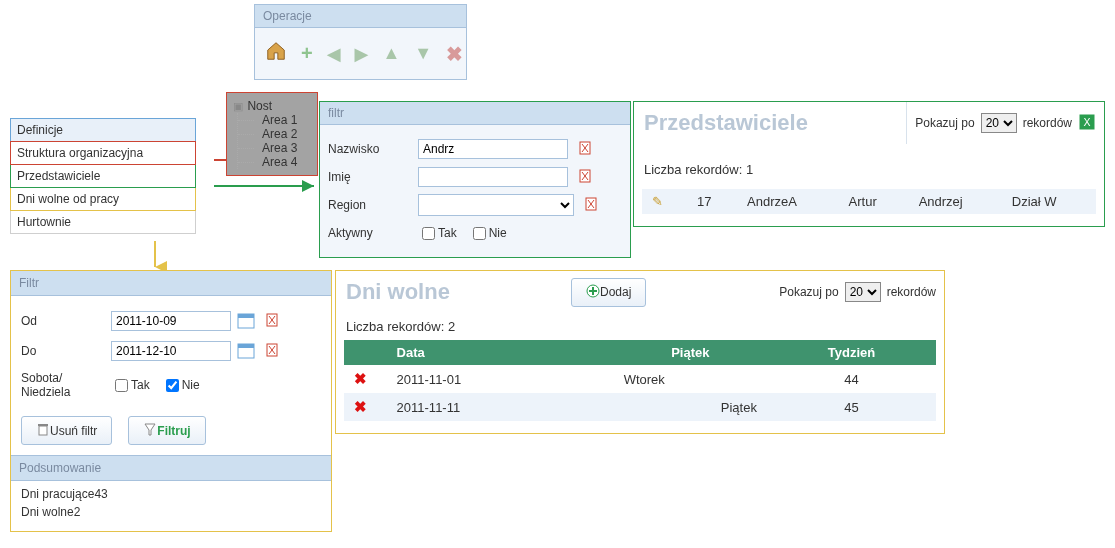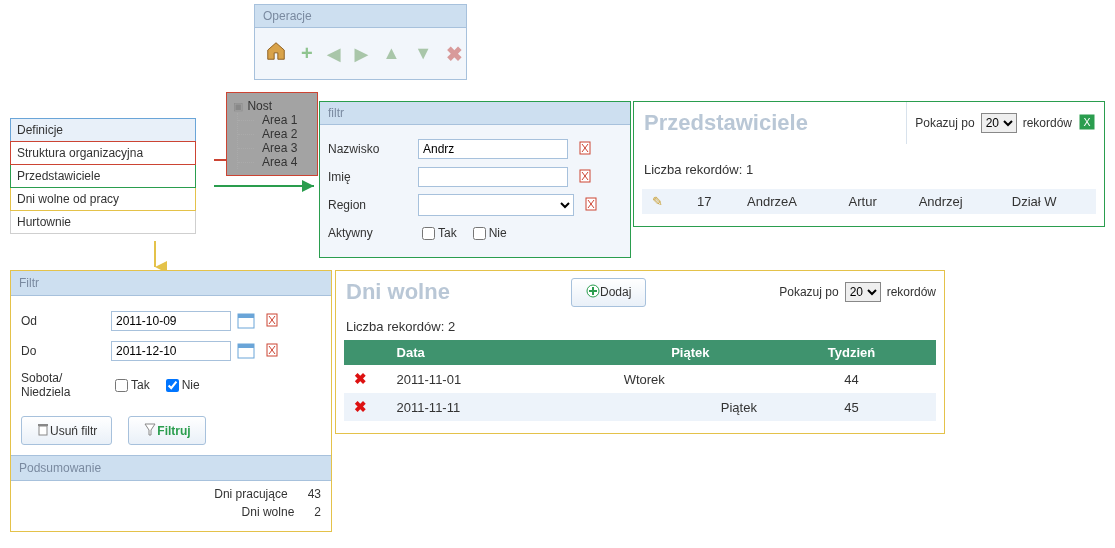--- a/index.html
+++ b/index.html
@@ -83,21 +83,21 @@
   .yfilt { position:absolute; left:10px; top:270px; width:322px; border:1px solid #e4c24a; }
   .yfilt .section-hdr { background:#cddff0; color:#7a8aa0; padding:5px 8px; border-bottom:1px solid #a7c1dc;}
   .yfilt .section-body { background:#fff; padding:10px;}
   .yrow { display:flex; align-items:center; height:30px;}
   .yrow label { width:90px;}
   .yrow input[type=text]{ width:120px; border:1px solid #a7c1dc; height:20px; padding:2px 4px;}
   .cal-icon { margin-left:6px; cursor:pointer;}
   .ybuttons { display:flex; gap:16px; margin-top:12px;}
   .ybuttons .btn.green-txt span{ color:#2a9d4e; font-weight:bold;}
   .summary-body { background:#fff; padding:4px 10px 10px;}
-  .sum-row { display:flex; justify-content:flex-end; padding:2px 0;gap:20px;}
+  .sum-row { display:flex; justify-content:flex-start; padding:2px 0;}
 
   
   .yarrow { position:absolute; left:140px; top:241px; }
 
   
   input,select{font-family:inherit;font-size:12px;}
 </style>
 </head>
 <body>
 

